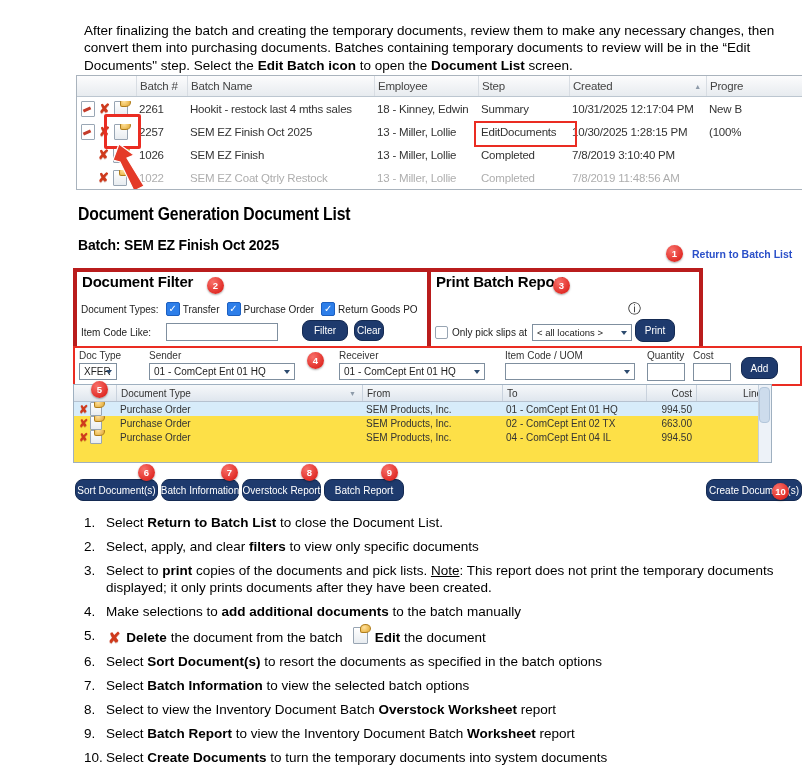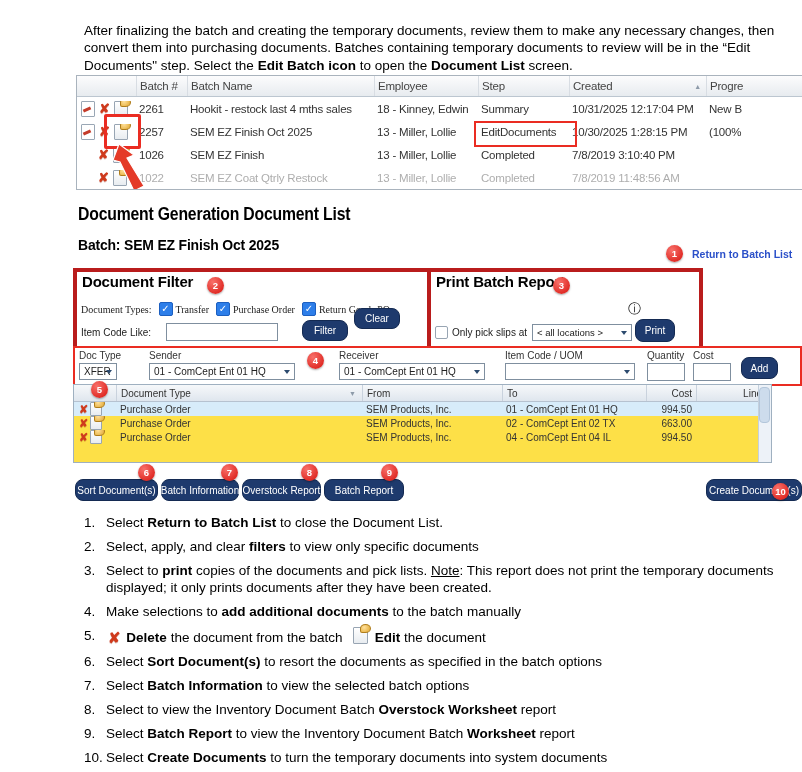--- a/index.html
+++ b/index.html
@@ -58,35 +58,35 @@
   .badge-1{left:666px;top:245px;} .badge-2{left:207px;top:277px;} .badge-3{left:553px;top:277px;}
   .badge-4{left:307px;top:352px;} .badge-5{left:91px;top:381px;}  .badge-6{left:138px;top:464px;}
   .badge-7{left:221px;top:464px;} .badge-8{left:301px;top:464px;} .badge-9{left:381px;top:464px;}
   .badge-10{left:772px;top:463px;margin-top:20px;}
 
   
   .panel{position:absolute;border:4px solid #b91c1c;background:#fff;}
   .filter-panel{left:73px;top:268px;width:352px;height:74px;}
   .print-panel{left:427px;top:268px;width:268px;height:74px;}
   .panel-title{position:absolute;left:5px;top:1px;font-size:15px;font-weight:bold;letter-spacing:-0.2px;white-space:nowrap;}
-  .ftr-row1{position:absolute;left:4px;top:30px;display:flex;align-items:center;font-size:10px;color:#222;white-space:nowrap;font-family:Liberation Serif, serif;}
+  .ftr-row1{position:absolute;left:4px;top:30px;display:flex;align-items:center;font-size:10px;color:#222;white-space:nowrap;}
   .ftr-row2{position:absolute;left:4px;top:51px;display:flex;align-items:center;font-size:10px;color:#222;}
   .cb{width:12px;height:12px;background:#2d7ee9;border:1px solid #1c5fc0;border-radius:2px;color:#fff;
       font-size:10px;line-height:11px;text-align:center;display:inline-block;flex:none;}
   .cb-off{width:11px;height:11px;background:#fff;border:1px solid #98a5b3;border-radius:2px;display:inline-block;flex:none;}
   .cb-item{display:inline-flex;align-items:center;margin-left:7px;}
   .cb-item .cb{margin-right:3px;}
   .txt{border:1px solid #7f8f9f;height:16px;font-size:10px;padding:0 3px;background:#fff;
        font-family:"Liberation Sans",sans-serif;box-sizing:content-box;}
   .item-code-input{margin-left:15px;width:104px;}
   .btn-navy{position:absolute;background:#1e3a6d;color:#fff;border:1px solid #142a52;border-radius:8px;
        font-size:10px;display:flex;align-items:center;justify-content:center;cursor:pointer;
        font-family:"Liberation Sans",sans-serif;white-space:nowrap;}
   .btn-filter{left:225px;top:48px;width:46px;height:21px;}
-  .btn-clear{left:277px;top:36px;width:46px;height:21px;}
+  .btn-clear{left:277px;top:48px;width:30px;height:21px;}
   .pp-info{position:absolute;left:197px;top:28px;font-size:13px;color:#222;}
   .pp-row{position:absolute;left:4px;top:52px;display:flex;align-items:center;font-size:10px;color:#222;white-space:nowrap;}
   .pp-row .cb-off{margin-right:4px;}
   .sel{position:relative;border:1px solid #7f8f9f;background:#fff;height:17px;font-size:10px;
        display:flex;align-items:center;padding:0 16px 0 4px;color:#222;box-sizing:border-box;white-space:nowrap;overflow:hidden;cursor:pointer;}
   .sel::after{content:"";position:absolute;right:4px;top:6px;border-left:3.5px solid transparent;
        border-right:3.5px solid transparent;border-top:4px solid #2c4a6e;}
   .loc-sel{margin-left:5px;width:100px;font-size:9.5px;}
   .btn-print{left:204px;top:47px;width:40px;height:23px;}
 

